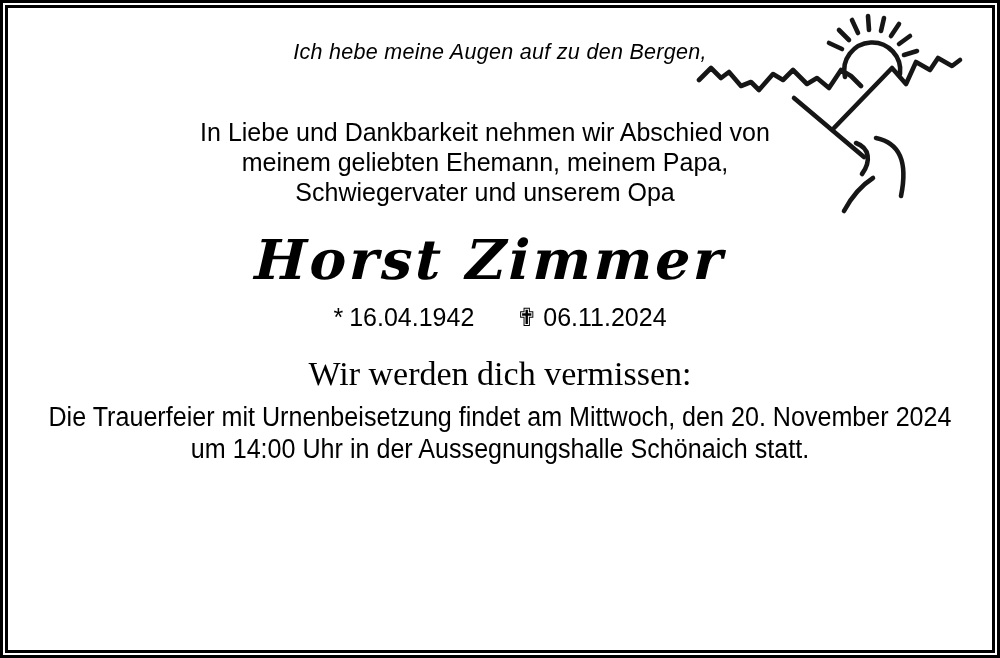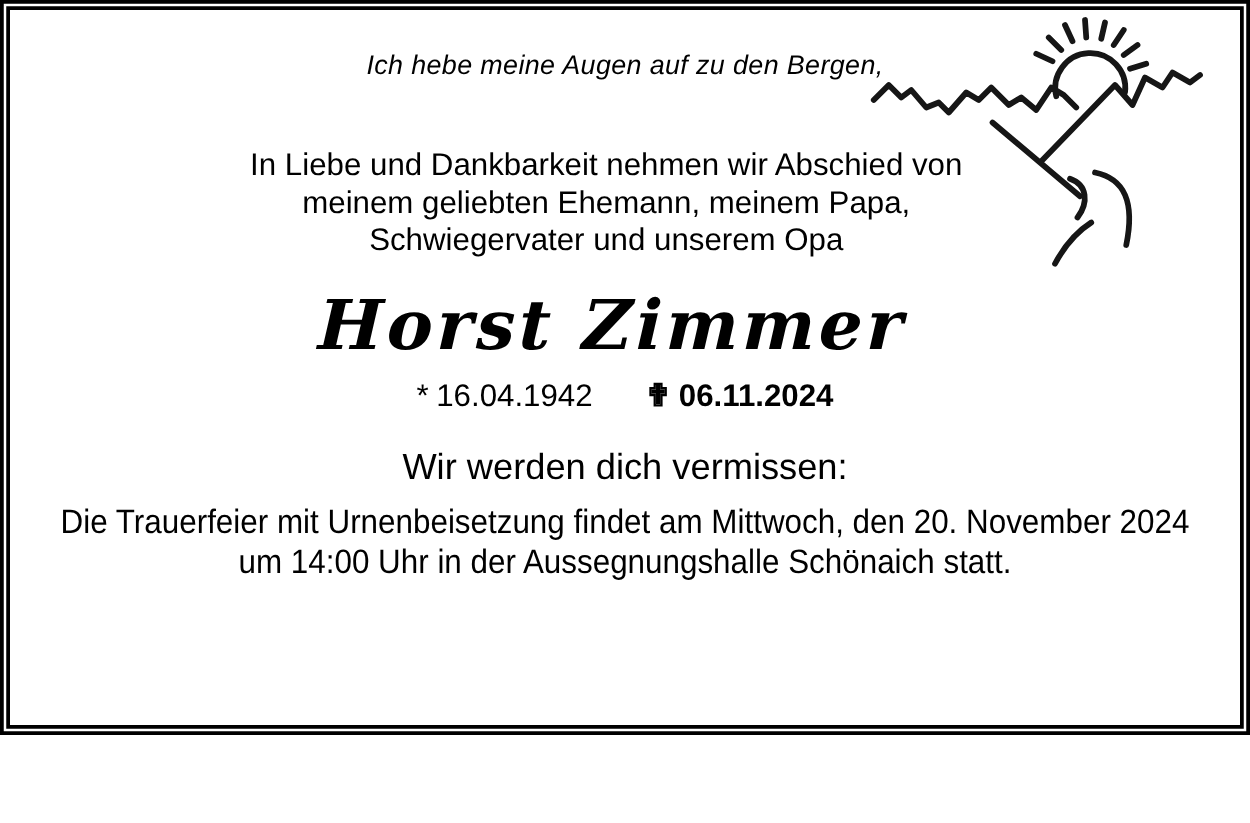--- a/index.html
+++ b/index.html
@@ -5,21 +5,21 @@
   html, body {
     margin: 0;
     padding: 0;
     background: #ffffff;
     font-family: "Liberation Sans", sans-serif;
     color: #000;
   }
   .ad {
     position: relative;
     width: 1000px;
-    height: 588px;
+    height: 658px;
     box-sizing: border-box;
     border: 3px solid #000;
     padding: 2px;
     background: #fff;
   }
   .frame-inner {
     position: relative;
     width: 100%;
     height: 100%;
     box-sizing: border-box;
@@ -52,27 +52,28 @@
     line-height: 62px;
     letter-spacing: 3px;
     transform: translateX(-10px) skewX(-2deg);
   }
   .dates {
     margin-top: 12px;
     text-align: center;
     font-size: 25px;
     line-height: 28px;
   }
-  .dates .death { margin-left: 42px; font-weight: bold; }
+  .dates .death { margin-left: 42px; }
   .dates .sym { display: inline-block; margin-right: 6px; }
   .missing {
     margin-top: 29px;
     text-align: center;
-    font-size: 29px;
+    font-size: 34px;
     line-height: 28px;
+    font-family: Liberation Serif, serif;
   }
   .mourners {
     margin-top: 10px;
     text-align: center;
     font-size: 25px;
     line-height: 31px;
   }
   .funeral {
     margin-top: 13px;
     text-align: center;

